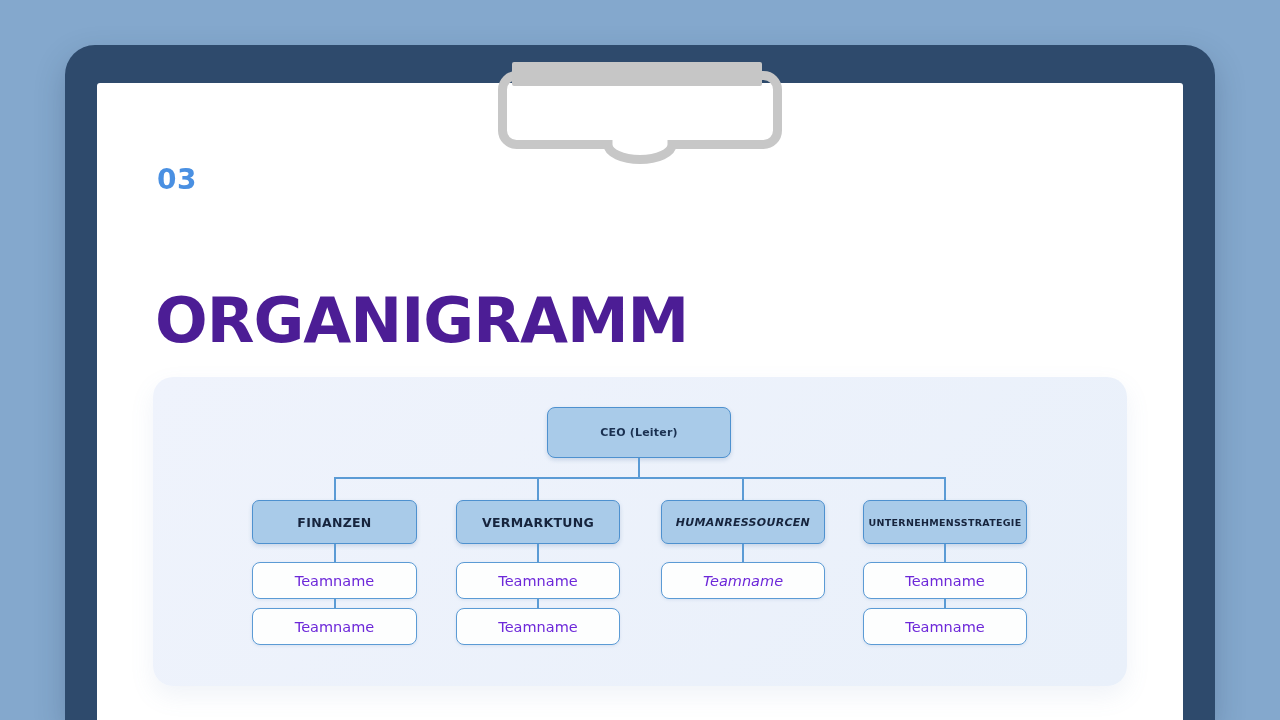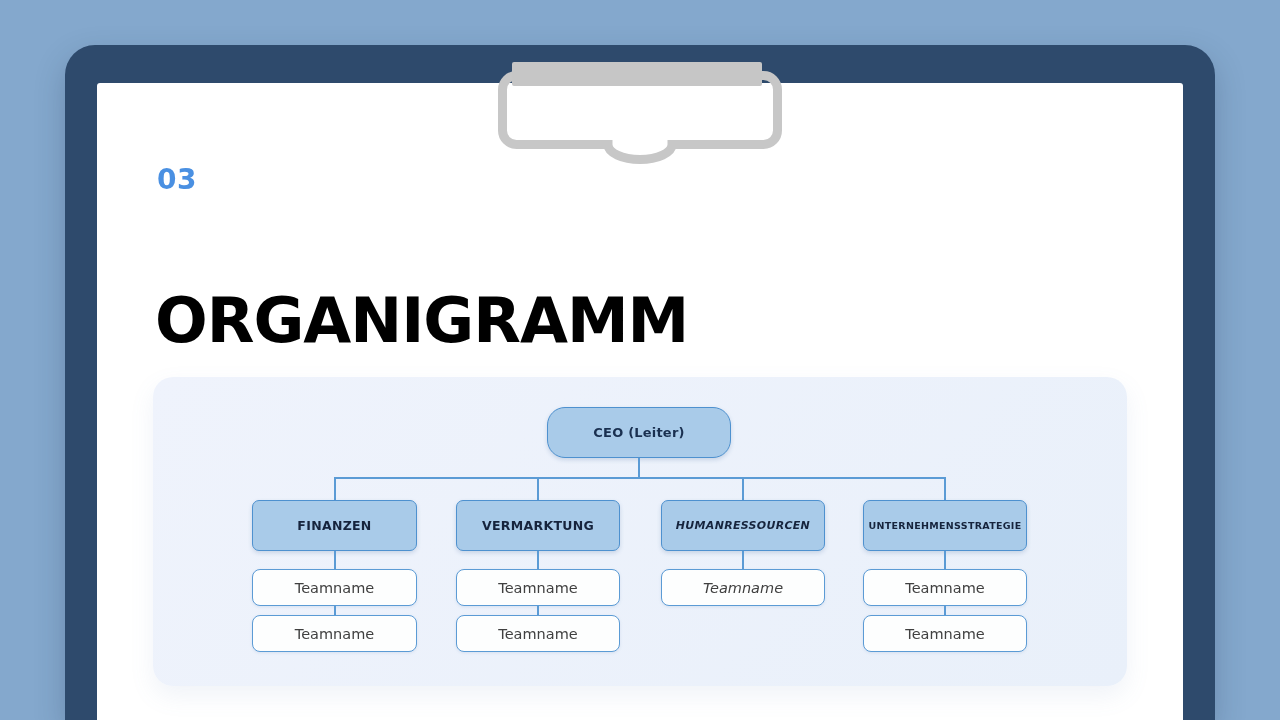--- a/index.html
+++ b/index.html
@@ -25,57 +25,57 @@
   .sec-num{
     font-size:28px;font-weight:bold;color:#4a90e2;line-height:22px;letter-spacing:.5px;
   }
   .sec-title{
     font-family:"Liberation Sans",sans-serif;
     font-size:17px;color:#1c1c1c;line-height:20px;letter-spacing:.4px;font-weight:500;
     padding-top:1px;
   }
   .big-title{
     position:absolute;left:58px;top:206px;
-    font-size:62px;font-weight:bold;color:#000000;letter-spacing:-1px;line-height:64px;
+    font-size:62px;font-weight:bold;color:#4c1d95;letter-spacing:-1px;line-height:64px;
   }
   .panel{
     position:absolute;left:56px;top:294px;width:974px;height:309px;
     background:linear-gradient(135deg,#eff3fc 0%,#e9f0fa 100%);
     border-radius:20px;
     box-shadow:0 10px 24px rgba(110,140,190,.10);
   }
   .node{
     box-sizing:border-box;display:flex;align-items:center;justify-content:center;
     background:#a9cbe9;border:1.5px solid #4e91cf;border-radius:7px;
     color:#16243d;font-weight:bold;text-align:center;
     box-shadow:0 2px 4px rgba(70,110,160,.22);
   }
   .ceo{
     position:absolute;left:394px;top:30px;width:184px;height:51px;
-    font-size:13px;letter-spacing:.2px;border-radius:18px;color:#1a3050;
+    font-size:11px;letter-spacing:.2px;border-radius:8px;color:#1a3050;
   }
   .connector{position:absolute;background:#5b9bd5;}
   .connector.v{width:2px;}
   .connector.h{height:1.5px;}
   .col{
     position:absolute;top:123px;width:165px;
     display:flex;flex-direction:column;align-items:center;
   }
-  .dept{width:100%;height:51px;letter-spacing:.3px;}
+  .dept{width:100%;height:44px;letter-spacing:.3px;}
   .fs13{font-size:12.5px;}
   .fs11{font-size:11px;}
   .fs9{font-size:9.5px;}
   .vl{width:2px;background:#5b9bd5;}
   .vl.h18{height:18px;}
   .vl.h9{height:9px;}
   .team{
     box-sizing:border-box;width:100%;height:37px;
     display:flex;align-items:center;justify-content:center;
     background:#fdfefe;border:1.5px solid #5b9bd5;border-radius:8px;
-    font-size:14.5px;color:#404040;font-weight:400;
+    font-size:14.5px;color:#6d28d9;font-weight:400;
     box-shadow:0 1px 3px rgba(90,130,180,.15);
   }
 </style>
 </head>
 <body>
 
 <div class="frame">
   <div class="page">
 
     <svg class="clip" viewBox="0 0 290 112" xmlns="http://www.w3.org/2000/svg">

